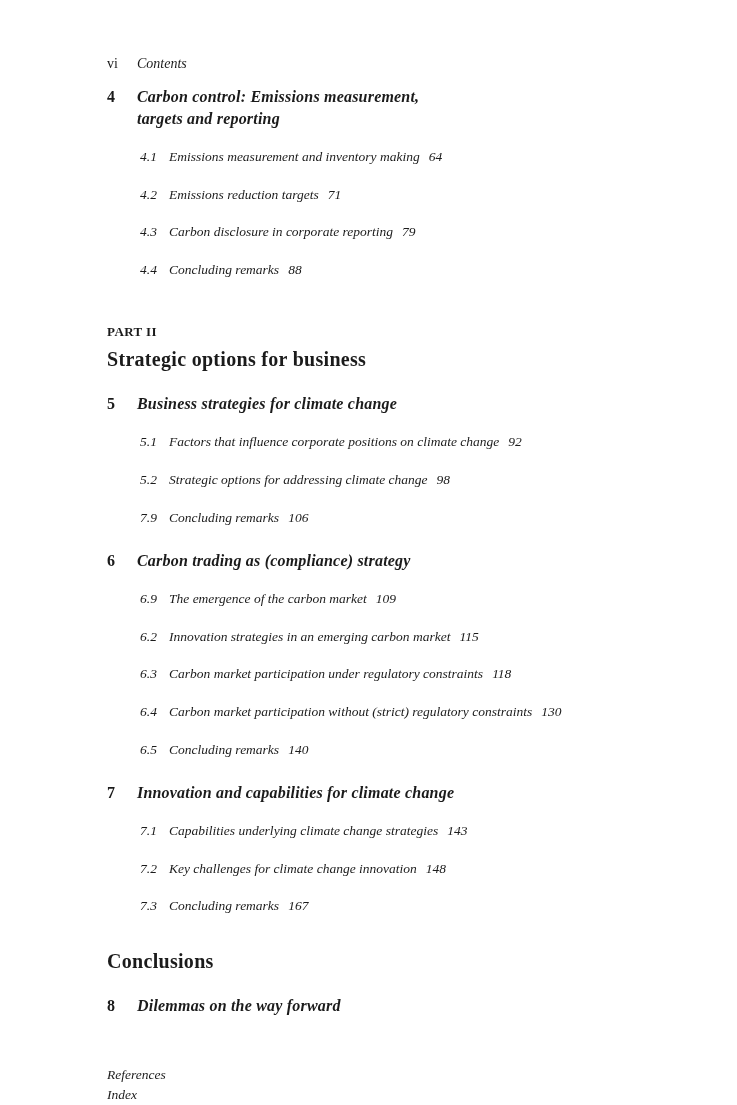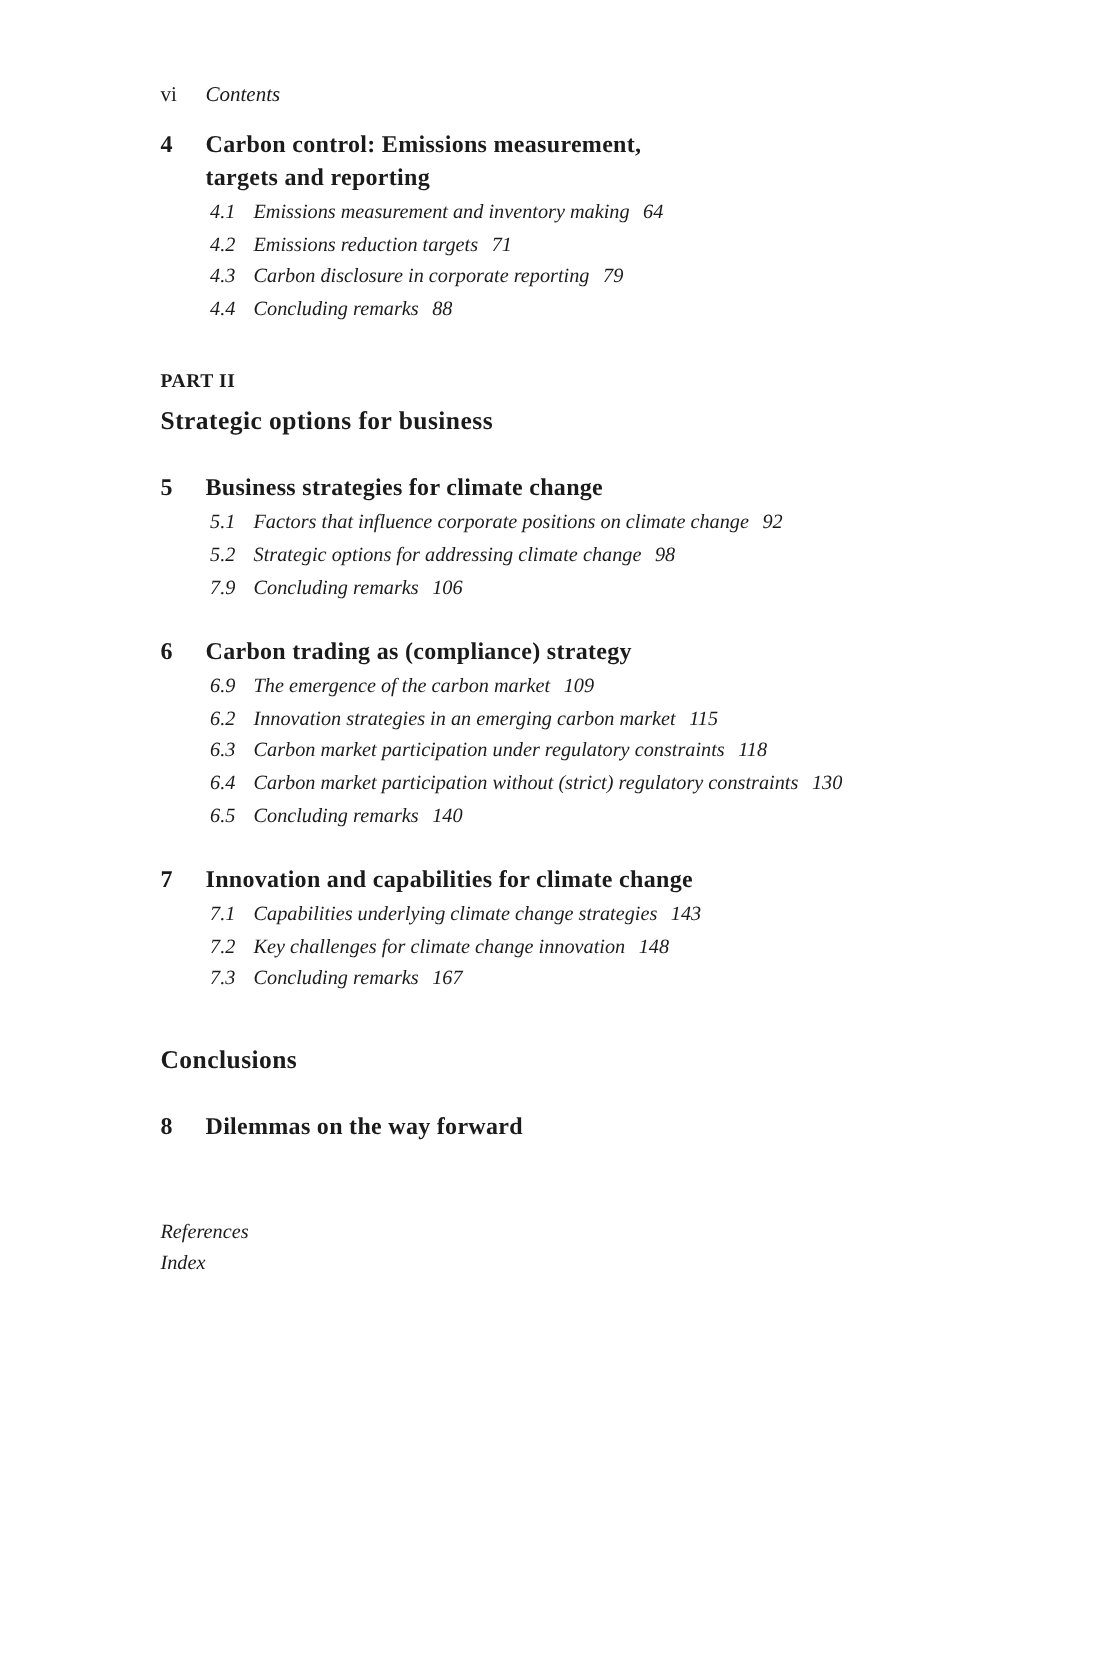--- a/index.html
+++ b/index.html
@@ -24,57 +24,58 @@
     display: flex;
     font-size: 14px;
     line-height: 16px;
     margin-bottom: 14px;
   }
   .running-head .folio { width: 30px; font-style: normal; }
   .running-head .rh-title { font-style: italic; }
   
   .entry { margin-top: 22px; }
   .entry.first { margin-top: 14px; }
-  .entry.part { margin-top: 30px; }
+  .entry.part { margin-top: 44px; }
   .entry.heading { margin-top: 32px; }
   .entry.backmatter { margin-top: 48px; }
   
   .chapter-head {
     display: flex;
     font-weight: bold;
     font-size: 16px;
     line-height: 22px;
     letter-spacing: 0.2px;
   }
   .chapter-head .num { width: 30px; align-self: flex-start; }
-  .chapter-head .title-wrap { flex: 1; }
+  .chapter-head .title-wrap { flex: 1; font-style: italic; }
   .chapter-head .page { align-self: flex-end; white-space: nowrap; padding-left: 12px; text-align: right; }
   
   .sub-row {
     margin-left: 33px;
     font-style: italic;
     font-size: 13.5px;
     line-height: 21.6px;
     white-space: nowrap;
+    margin-top: 16px;
   }
   .sub-row .sub-num { display: inline-block; width: 29px; }
   .sub-row .sub-page { margin-left: 9px; }
   
   .part-label {
     font-weight: bold;
     font-size: 13px;
     line-height: 16px;
     letter-spacing: 0.4px;
   }
   .part-title-row, .heading-row {
     display: flex;
     justify-content: space-between;
     align-items: baseline;
     font-weight: bold;
-    font-size: 17px;
+    font-size: 20px;
     line-height: 24px;
     letter-spacing: 0.3px;
   }
   .part-title-row { margin-top: 7px; }
   
   .bm-row {
     display: flex;
     justify-content: space-between;
     align-items: baseline;
     font-size: 13.5px;

